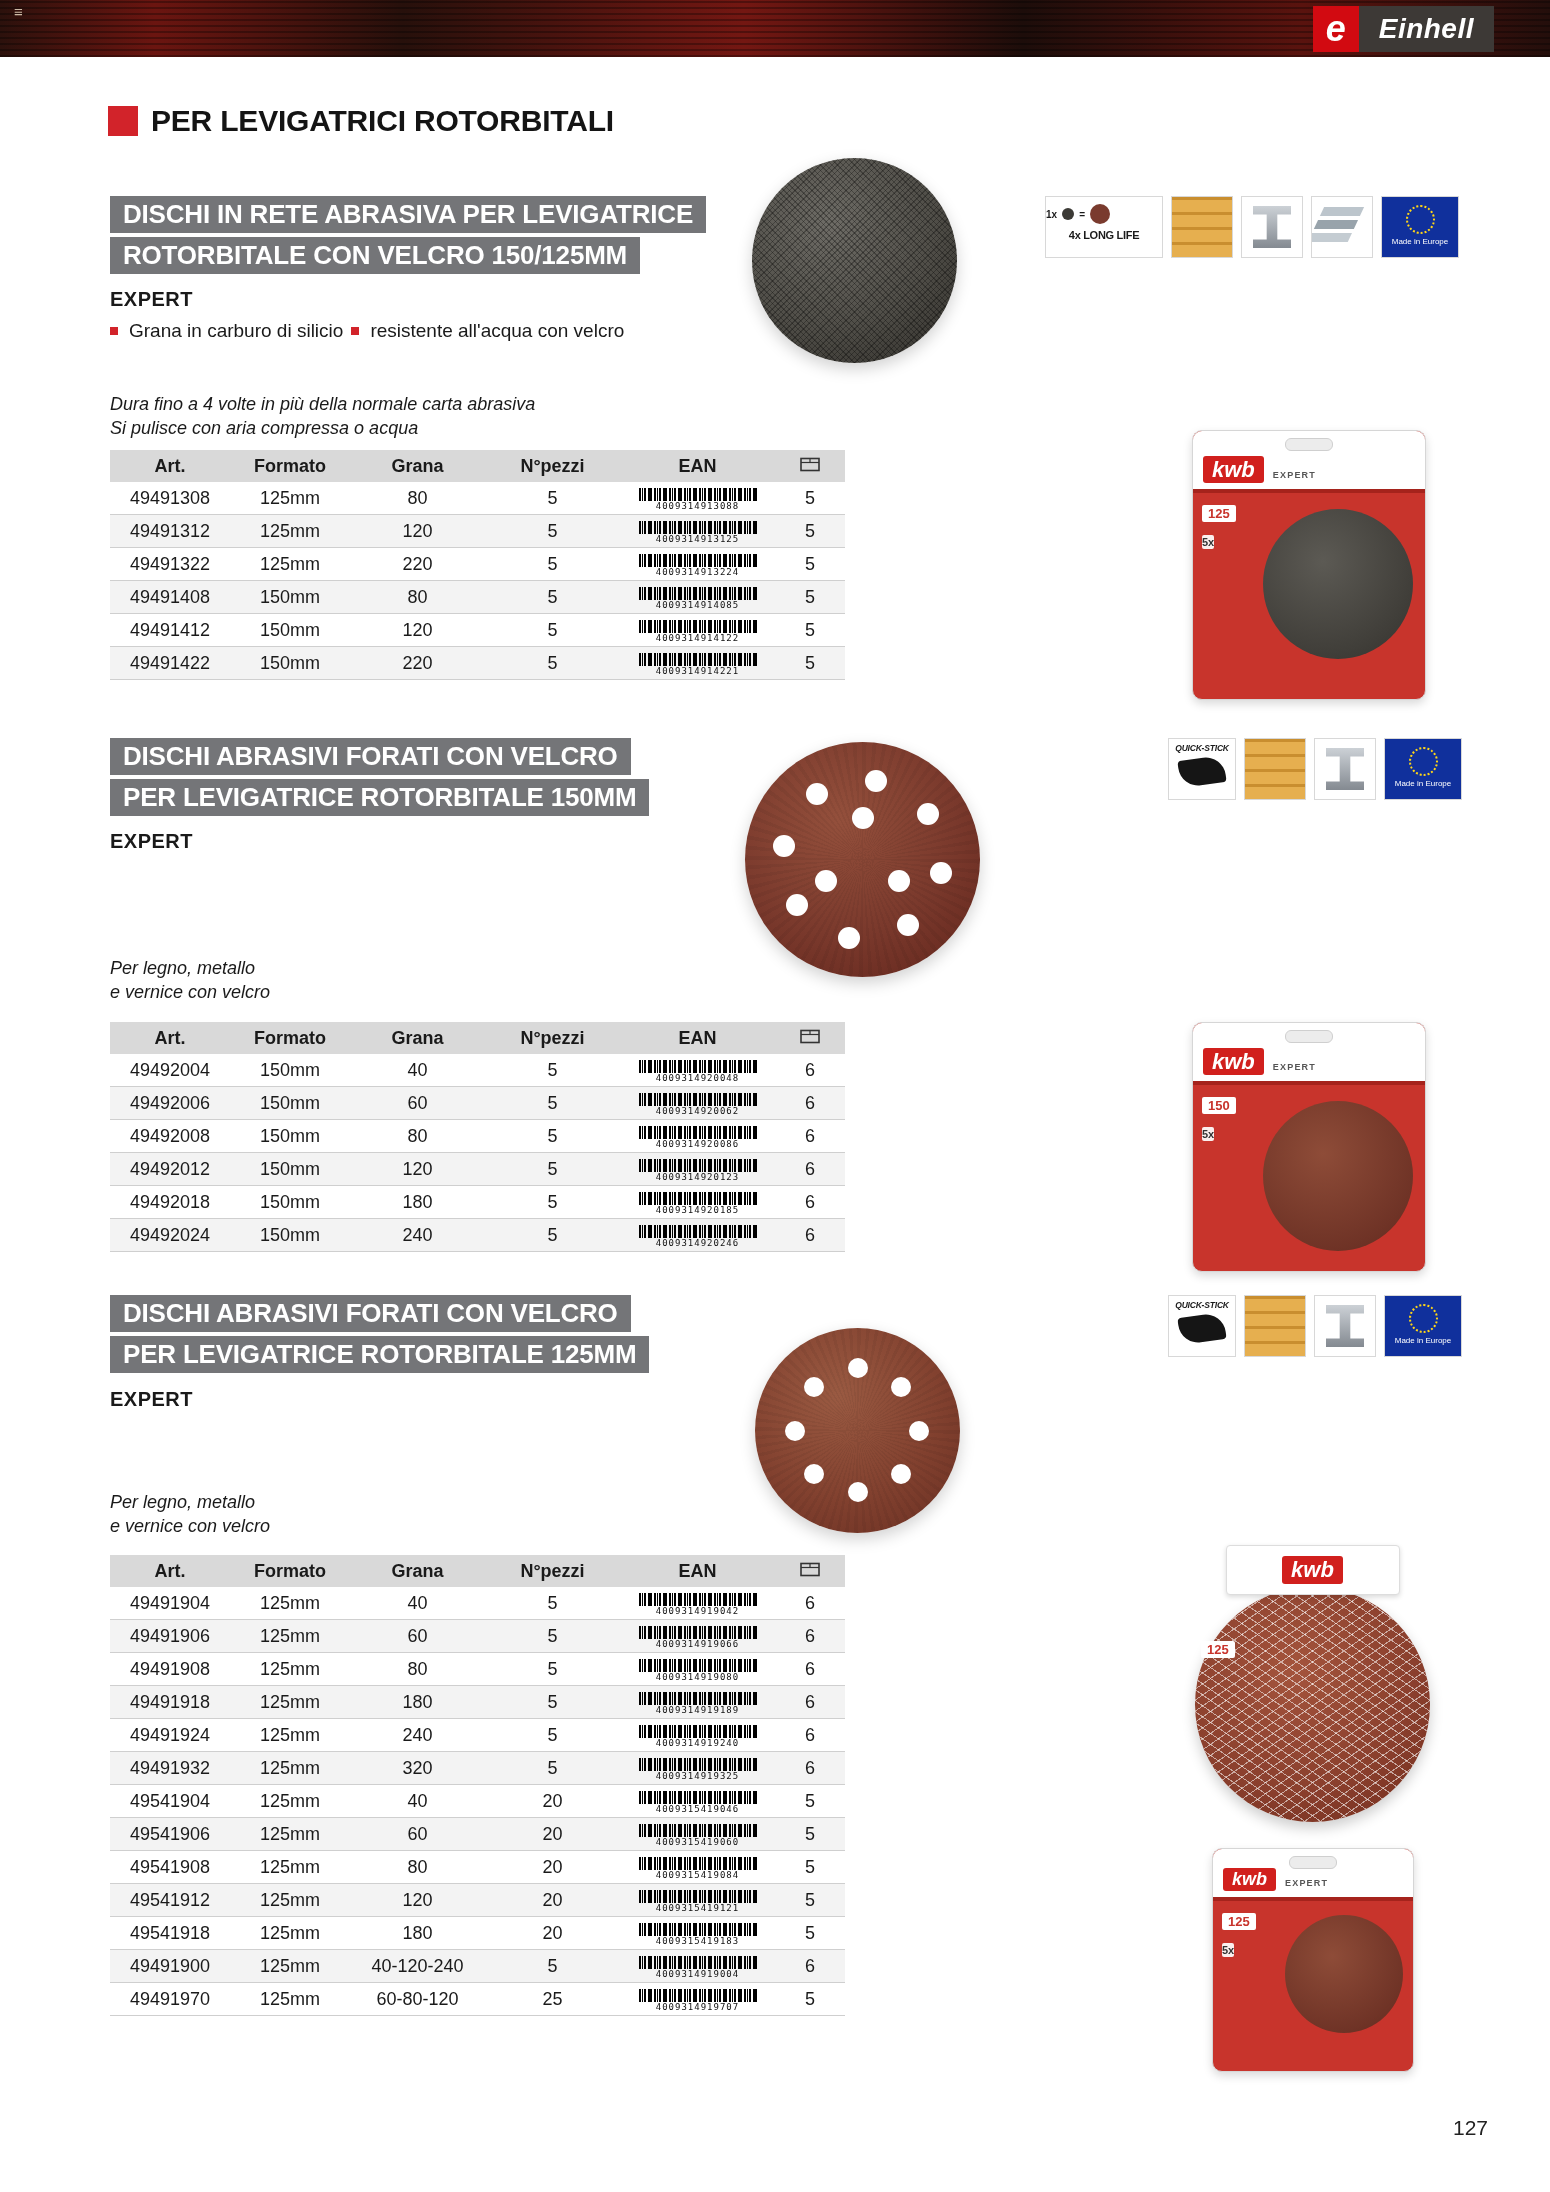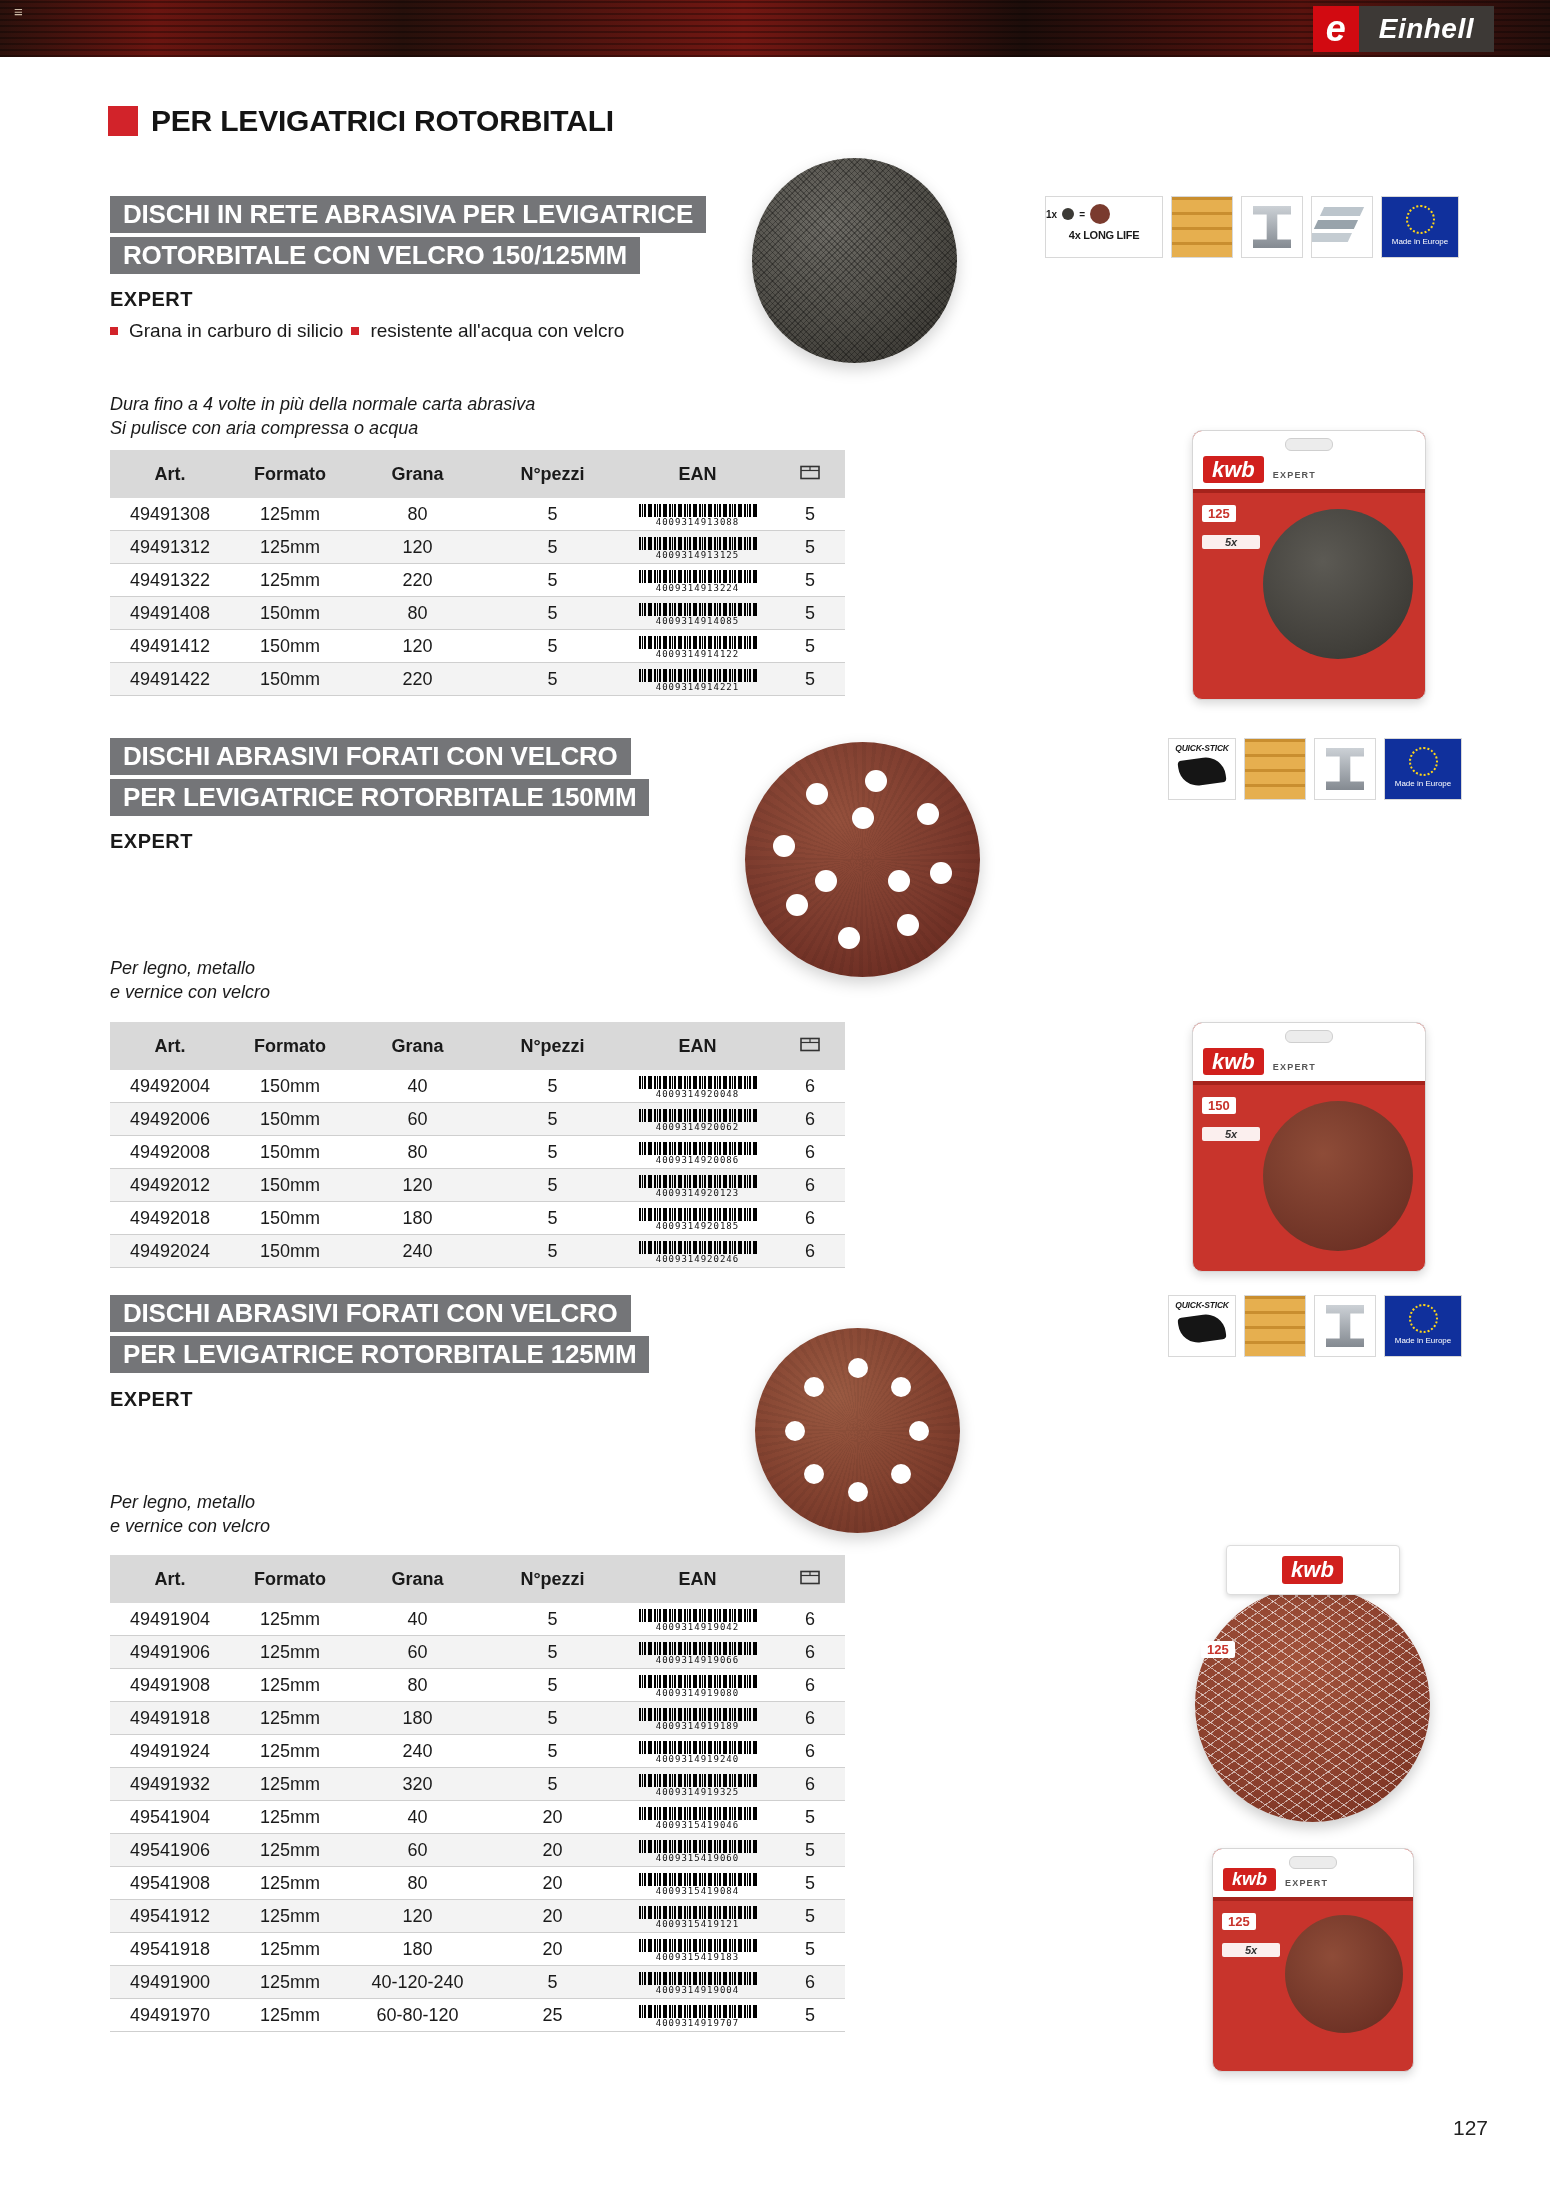--- a/index.html
+++ b/index.html
@@ -70,40 +70,40 @@
     box-shadow:0 13px 0 #98a3ab,0 26px 0 #c4ccd2;}
   .badge-eu{width:78px;background:#10309c;}
   .eu-ring{width:25px;height:25px;border-radius:50%;border:2px dotted #ffd617;margin:8px auto 3px;}
   .eu-label{color:#fff;font-size:8px;text-align:center;}
   .badge-qs{width:68px;}
   .qs-label{font-size:8.5px;font-weight:bold;font-style:italic;text-align:center;margin-top:4px;letter-spacing:-.2px;}
   .qs-swoosh{width:46px;height:27px;background:#151515;border-radius:4px 20px 4px 20px;margin:5px auto 0;transform:rotate(-8deg);}
 
   
   .cat-table{position:absolute;border-collapse:collapse;table-layout:fixed;width:735px;font-size:18px;}
-  .cat-table th{background:#d9d9d9;font-weight:bold;height:32px;font-size:18px;text-align:center;padding:8px;}
+  .cat-table th{background:#d9d9d9;font-weight:bold;height:32px;font-size:18px;text-align:center;padding:0;}
   .cat-table td{height:32px;text-align:center;border-bottom:1px solid #cfcfcf;padding:0;}
   .cat-table tbody tr:nth-child(even){background:#f3f3f3;}
   .barcode{width:118px;height:13px;margin:2px auto 0;
     background:repeating-linear-gradient(90deg,#000 0 1px,rgba(0,0,0,0) 1px 3px),
                repeating-linear-gradient(90deg,#000 0 2px,rgba(0,0,0,0) 2px 5px);}
   .ean-num{font-family:"DejaVu Sans Mono",monospace;font-size:9px;letter-spacing:1px;line-height:10px;color:#111;text-align:center;}
 
   
   .pack{position:absolute;background:#c8342c;border-radius:10px;border:1px solid #d6d6d6;overflow:hidden;
         box-shadow:0 4px 10px rgba(0,0,0,.15);}
   .pack-hole{position:absolute;top:7px;left:50%;transform:translateX(-50%);width:46px;height:11px;border-radius:6px;
         background:#ececec;border:1px solid #cfcfcf;z-index:2;}
   .pack-head{background:#fff;height:62px;position:relative;border-bottom:4px solid #a5231c;
         display:flex;align-items:flex-end;gap:9px;padding:0 10px 6px;box-sizing:border-box;}
   .kwb{background:#d1201d;color:#fff;font-weight:bold;font-style:italic;font-size:22px;padding:1px 9px;border-radius:3px;line-height:1.15;}
   .pack-series{font-size:9px;color:#555;font-weight:bold;letter-spacing:1.2px;margin-bottom:3px;}
   .pack-body{position:relative;height:calc(100% - 62px);}
   .pack-size{position:absolute;left:9px;top:12px;background:#fff;color:#c8342c;font-weight:bold;font-size:13px;padding:1px 6px;border-radius:2px;}
-  .pack-qty{position:absolute;left:9px;top:42px;background:rgba(255,255,255,.92);color:#333;font-weight:bold;font-size:11px;padding:1px 23px;border-radius:2px;font-style:italic;}
+  .pack-qty{position:absolute;left:9px;top:42px;background:rgba(255,255,255,.92);color:#333;font-weight:bold;font-size:11px;padding:1px 0;border-radius:2px;}
   .pack-disc{position:absolute;right:12px;top:16px;border-radius:50%;width:150px;height:150px;}
   .pack-disc.mesh{background:radial-gradient(circle at 40% 35%,#5c5a54,#403e39 70%,#35332e 95%);}
   .pack-disc.red{background:radial-gradient(circle at 40% 35%,#8e4c38,#6f3326 72%,#602a1f 95%);}
   .pack-sm .pack-head{height:52px;}
   .pack-sm .kwb{font-size:18px;}
   .pack-sm .pack-disc{width:118px;height:118px;right:10px;top:14px;}
 
   .packnet{position:absolute;}
   .net-head{position:relative;background:#fff;border:1px solid #ddd;width:172px;height:48px;margin:0 auto;border-radius:4px;
     display:flex;align-items:center;justify-content:center;z-index:3;box-shadow:0 2px 5px rgba(0,0,0,.15);}

